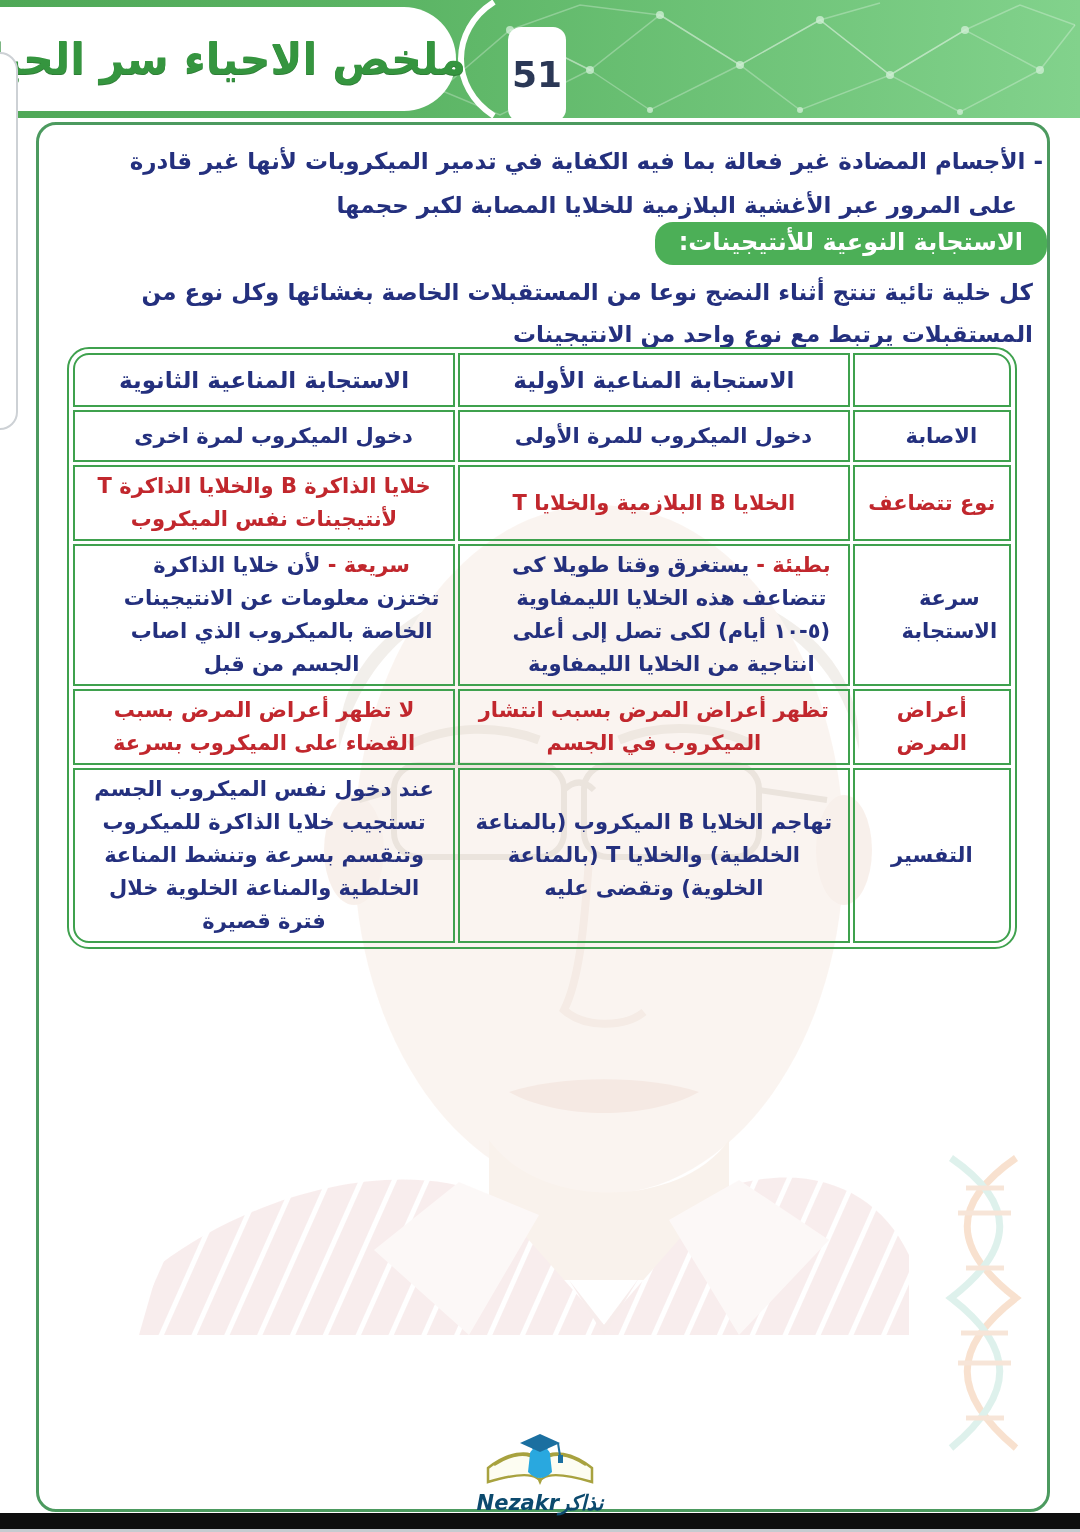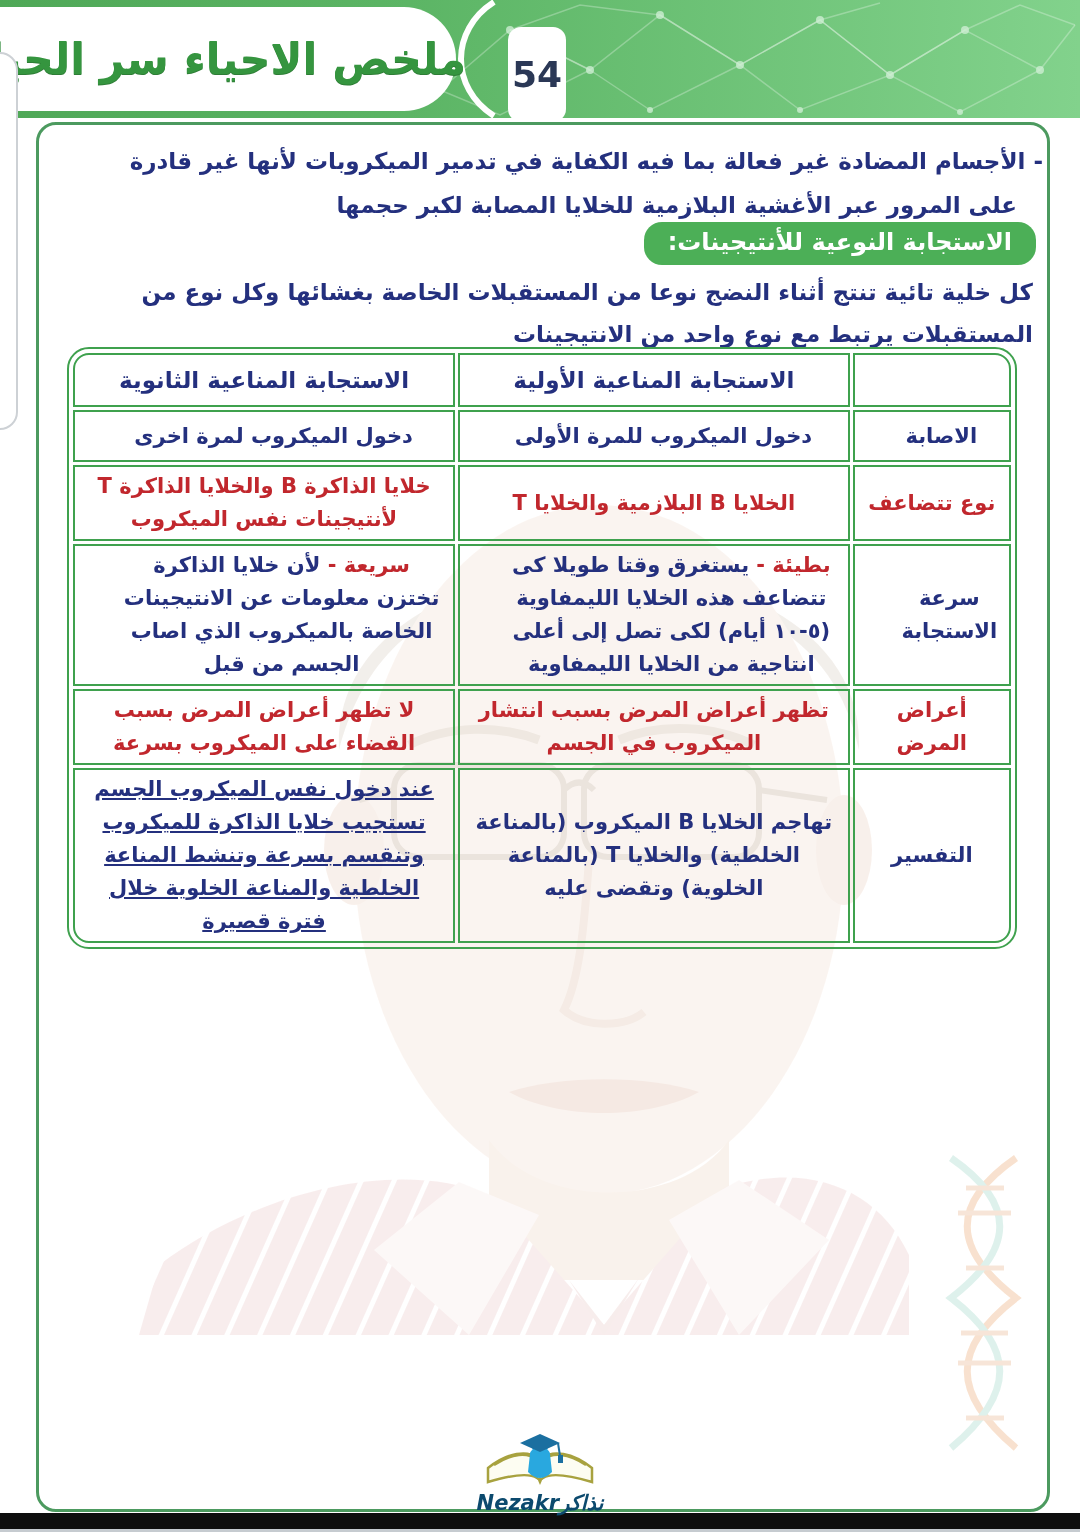--- a/index.html
+++ b/index.html
@@ -23,21 +23,21 @@
   .left-edge{position:absolute;left:-36px;top:52px;width:50px;height:374px;background:#ffffff;
     border:2px solid #cdd1d5;border-radius:18px;}
   
   .main-box{position:absolute;left:36px;top:122px;width:1008px;height:1384px;background:#ffffff;
     border:3px solid #4c9a5f;border-radius:20px;}
   .watermark{position:absolute;left:100px;top:295px;width:770px;height:915px;opacity:.5;pointer-events:none;}
   .dna{position:absolute;right:6px;top:1028px;width:175px;height:305px;opacity:.5;pointer-events:none;}
   .bullet{position:absolute;left:40px;top:14px;width:938px;direction:rtl;text-align:right;
     color:#24307e;font-weight:bold;font-size:23px;line-height:44px;
     padding-right:28px;text-indent:-26px;}
-  .badge{position:absolute;right:11px;top:97px;background:#4caf57;color:#ffffff;font-weight:bold;
+  .badge{position:absolute;right:0;top:97px;background:#4caf57;color:#ffffff;font-weight:bold;
     font-size:24px;padding:6px 24px 9px;border-radius:18px;direction:rtl;margin-left:16px;}
   .intro{position:absolute;left:40px;right:14px;top:146px;direction:rtl;text-align:right;
     color:#24307e;font-weight:bold;font-size:23px;line-height:42px;}
   
   .table-wrap{position:absolute;left:28px;top:222px;width:944px;border:2px solid #3fa14e;
     border-radius:22px;padding:1px;background:transparent;}
   table.cmp{width:100%;border-collapse:separate;border-spacing:3px;direction:rtl;}
   table.cmp td{border:2px solid #3fa14e;vertical-align:middle;text-align:center;
     font-weight:bold;font-size:21px;line-height:33px;padding:3px 9px;background:transparent;}
   td.lbl{width:17%;font-size:22px;}
@@ -45,21 +45,21 @@
   td.sec{width:41%;}
   tr.h-head td{height:44px;font-size:23px;}
   tr.h-r1 td{height:42px;padding-left:28px;}
   tr.h-r2 td{height:66px;}
   tr.h-r3 td{height:92px;padding-left:44px;}
   tr.h-r4 td{height:58px;}
   tr.h-r5 td{height:96px;}
   td.just{text-align:right;}
   .navy{color:#24307e;} .red{color:#c1272d;}
   td.rtr{border-top-right-radius:16px;} td.ltr{border-top-left-radius:16px;}
-  td.rbr{border-bottom-right-radius:16px;} td.lbr{border-bottom-left-radius:16px;text-decoration:underline;}
+  td.rbr{border-bottom-right-radius:16px;} td.lbr{border-bottom-left-radius:16px;}
   
   .logo{position:absolute;left:50%;transform:translateX(-50%);top:1432px;width:190px;
     text-align:center;z-index:5;}
   .brand{font-size:21px;font-weight:bold;font-style:italic;color:#0c4a6e;line-height:22px;direction:ltr;}
   .black-bar{position:absolute;left:0;top:1513px;width:1080px;height:16px;background:#0e0e0e;}
   .grey-strip{position:absolute;left:0;top:1529px;width:1080px;height:3px;background:#c6cbd0;}
 </style>
 </head>
 <body>
 
@@ -88,21 +88,21 @@
           <circle cx="20" cy="90" r="3"></circle>
       </g>
     </svg>
     <svg class="paren" width="70" height="118" viewBox="0 0 70 118">
       <path d="M62,2 C18,30 18,88 62,116" stroke="#ffffff" stroke-width="6" fill="none"></path>
     </svg>
     <div class="title-box">
       <span class="title-text">ملخص الاحياء سر الحياة</span>
     </div>
     <div class="page-tab">
-      <span>54</span>
+      <span>51</span>
     </div>
   </div>
 
   <div class="left-edge"></div>
 
   <div class="main-box">
 
     <svg class="watermark" viewBox="0 0 770 915">
       <defs>
         <pattern id="stripes" width="30" height="30" patternUnits="userSpaceOnUse" patternTransform="rotate(24)">

